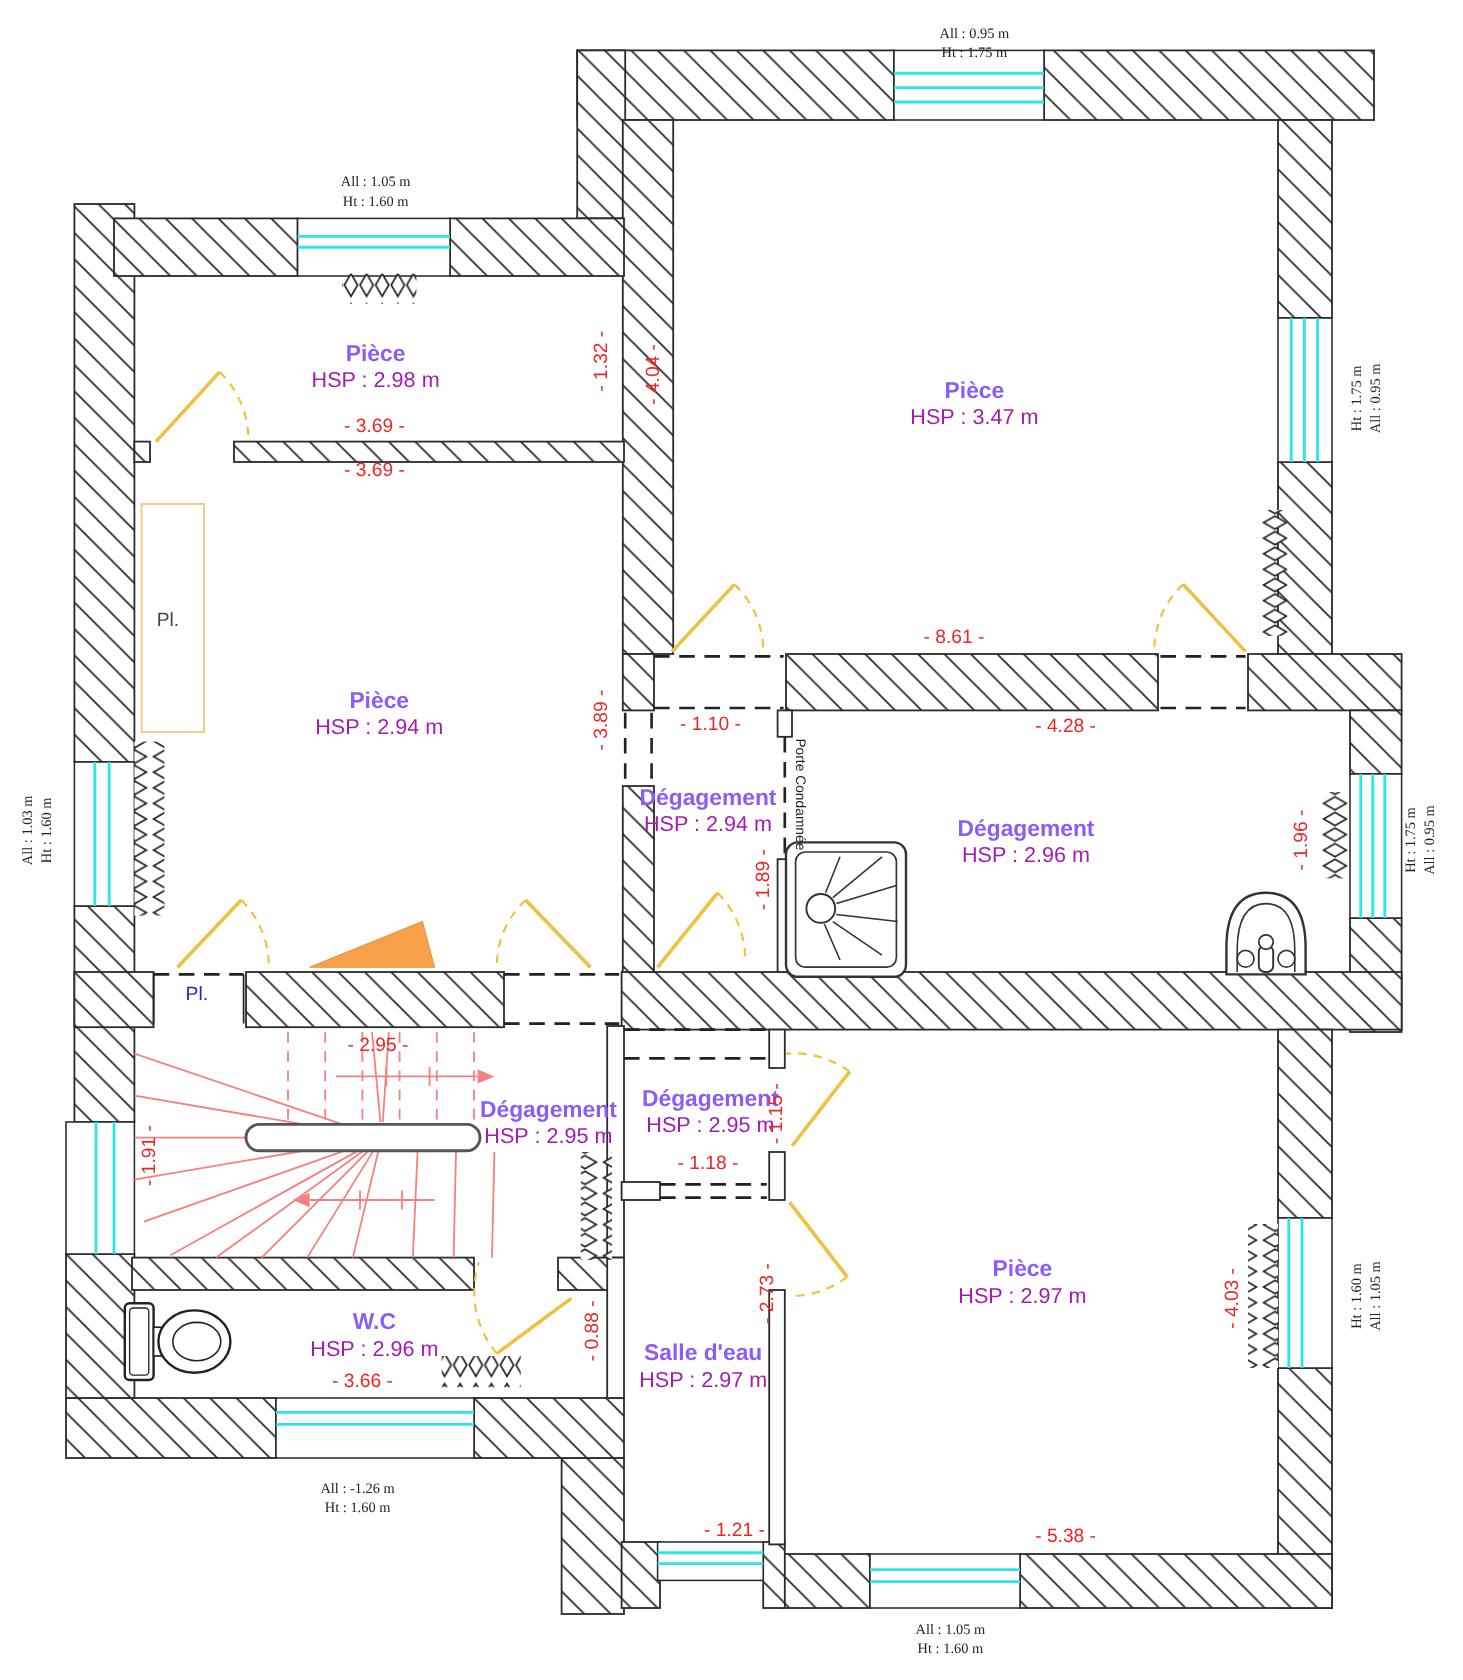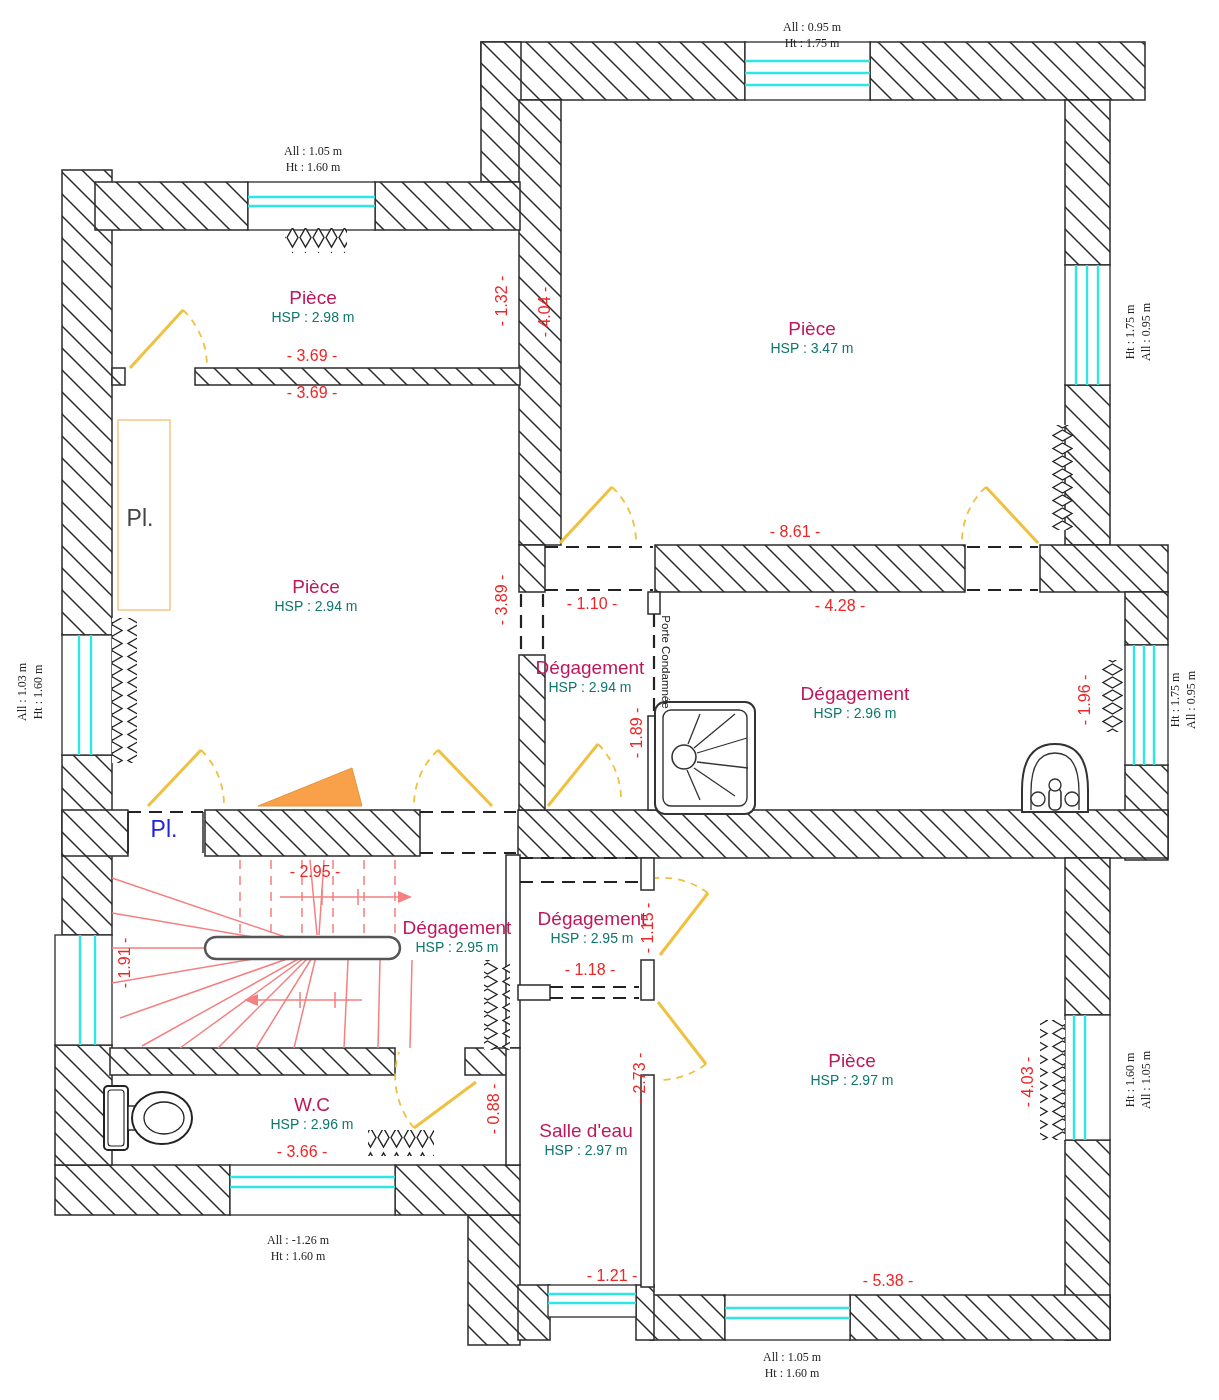--- a/index.html
+++ b/index.html
@@ -1,25 +1,25 @@
 <!DOCTYPE html>
 <html><head>
 <meta charset="utf-8">
 <style>
   html,body{margin:0;padding:0;background:#fff;}
   #plan{position:relative;width:1219px;height:1400px;background:#fff;overflow:hidden;
         font-family:"Liberation Sans",sans-serif;}
   #plan svg{position:absolute;left:0;top:0;}
   .lbl{position:absolute;transform:translate(-50%,-50%);text-align:center;white-space:nowrap;}
-  .room-name{font-size:19px;font-weight:400;color:#be185d;line-height:1.15;}
-  .room-hsp{font-size:14px;color:#0f766e;line-height:1.15;}
+  .room-name{font-size:19px;font-weight:700;color:#8b5cf6;line-height:1.15;}
+  .room-hsp{font-size:18px;color:#a21caf;line-height:1.15;}
   .dim{font-size:16px;color:#ee2626;}
   .vert{transform:translate(-50%,-50%) rotate(-90deg);}
   .ann{font-family:"Liberation Serif",serif;font-size:12px;color:#222;line-height:1.3;}
-  .pl{font-size:23px;color:#444;}
+  .pl{font-size:16px;color:#444;}
   .pl.blue{color:#2222dd;}
   .door-note{font-size:11.5px;color:#222;transform:translate(-50%,-50%) rotate(90deg);}
 </style>
 </head>
 <body>
 
 <div id="plan">
 
 <svg width="1219" height="1400" viewBox="0 0 1219 1400">
   <defs>
@@ -249,21 +249,21 @@
 <div class="lbl pl blue" style="left:164px;top:829px">Pl.</div>
 <div class="lbl door-note" style="left:666px;top:662px">Porte Condamnée</div>
 
 <div class="lbl dim" style="left:312px;top:356px">- 3.69 -</div>
 <div class="lbl dim" style="left:312px;top:393px">- 3.69 -</div>
 <div class="lbl dim vert" style="left:502px;top:301px">- 1.32 -</div>
 <div class="lbl dim vert" style="left:545px;top:312px">- 4.04 -</div>
 <div class="lbl dim" style="left:795px;top:532px">- 8.61 -</div>
 <div class="lbl dim vert" style="left:502px;top:600px">- 3.89 -</div>
 <div class="lbl dim" style="left:592px;top:604px">- 1.10 -</div>
-<div class="lbl dim" style="left:840px;top:606px">- 4.28 -</div>
+<div class="lbl dim" style="left:888px;top:606px">- 4.28 -</div>
 <div class="lbl dim vert" style="left:1085px;top:700px">- 1.96 -</div>
 <div class="lbl dim vert" style="left:637px;top:733px">- 1.89 -</div>
 <div class="lbl dim" style="left:315px;top:872px">- 2.95 -</div>
 <div class="lbl dim vert" style="left:125px;top:963px">- 1.91 -</div>
 <div class="lbl dim vert" style="left:648px;top:928px">- 1.15 -</div>
 <div class="lbl dim" style="left:590px;top:970px">- 1.18 -</div>
 <div class="lbl dim vert" style="left:640px;top:1078px">- 2.73 -</div>
 <div class="lbl dim vert" style="left:494px;top:1109px">- 0.88 -</div>
 <div class="lbl dim" style="left:302px;top:1152px">- 3.66 -</div>
 <div class="lbl dim" style="left:612px;top:1276px">- 1.21 -</div>

